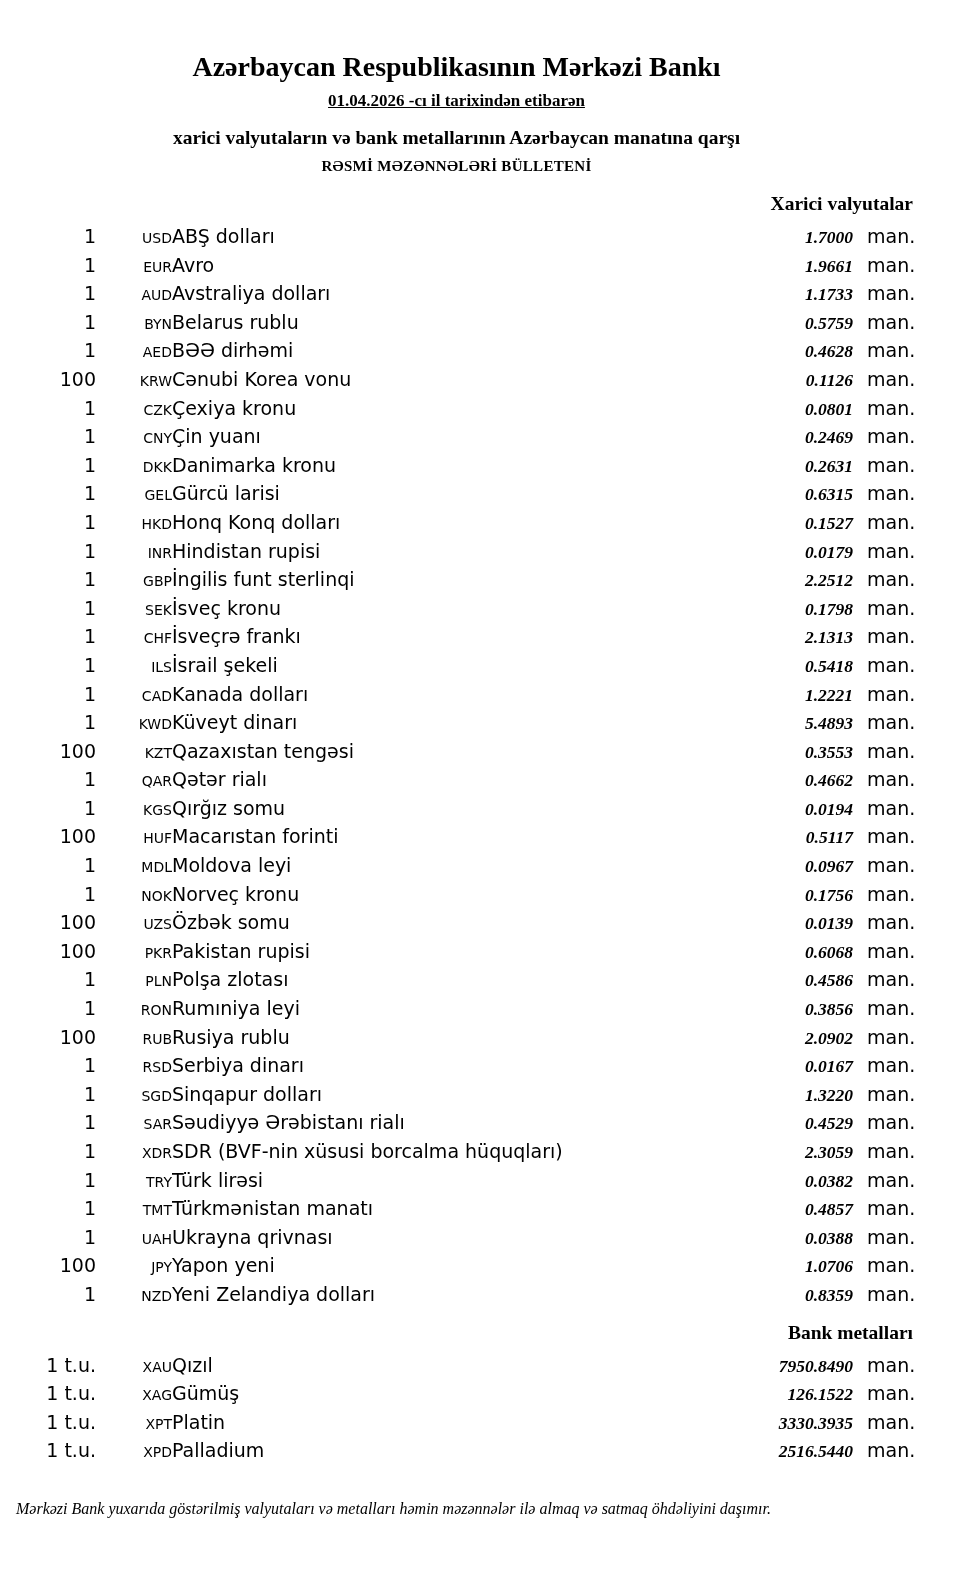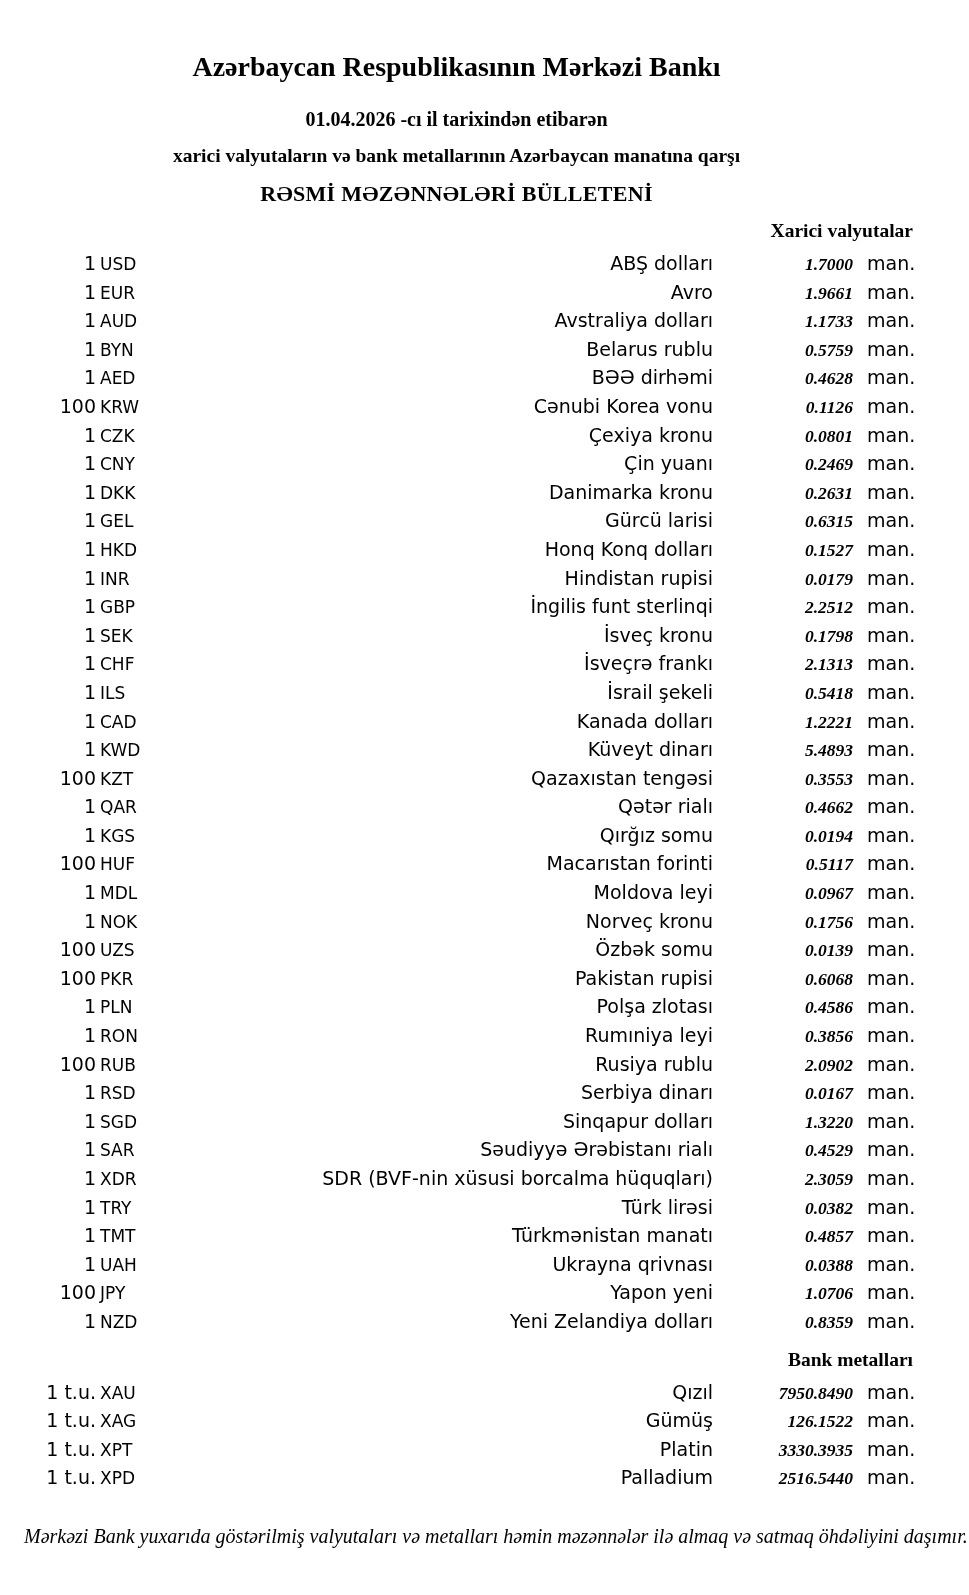--- a/index.html
+++ b/index.html
@@ -25,33 +25,34 @@
     text-align: center;
     font-family: "Liberation Serif", serif;
     font-weight: bold;
   }
   .title {
     font-size: 28px;
     line-height: 34px;
     margin: 0;
   }
   .date-line {
-    font-size: 20px;
+    font-size: 17px;
     line-height: 22px;
-    margin-top: 24px;
+    margin-top: 6px;
+    text-decoration: underline;
   }
   .subtitle {
     font-size: 19.5px;
     line-height: 24px;
     margin-top: 14px;
   }
   .bulletin {
-    font-size: 22px;
+    font-size: 15px;
     line-height: 27px;
-    margin-top: 12px;
+    margin-top: 3px;
     letter-spacing: 0.3px;
   }
   .section-title {
     font-family: "Liberation Serif", serif;
     font-weight: bold;
     font-size: 19.5px;
     line-height: 24px;
     text-align: right;
     margin: 12px 0 6px 0;
   }
@@ -66,49 +67,49 @@
     line-height: 28.6px;
     height: 28.6px;
   }
   .qty {
     text-align: right;
     padding-right: 4px;
     font-size: 19px;
     white-space: nowrap;
   }
   .code {
+    text-align: right;
+    font-size: 14px;
+  }
+  .name {
     text-align: left;
-    font-size: 17px;
-  }
-  .name {
-    text-align: right;
     font-size: 19px;
     white-space: nowrap;
     overflow: hidden;
   }
   .rate {
     text-align: right;
     font-family: "Liberation Serif", serif;
     font-style: italic;
     font-weight: 600;
     font-size: 17.5px;
     white-space: nowrap;
   }
   .unit {
     text-align: center;
     padding-left: 14px;
     font-size: 19px;
   }
   
   .disclaimer {
     margin-top: 32px;
-    padding-left: 24px;
+    padding-left: 16px;
     font-family: "Liberation Serif", serif;
     font-style: italic;
-    font-size: 20px;
+    font-size: 16px;
     line-height: 24px;
     white-space: nowrap;
   }
 </style>
 </head>
 <body>
 
 <div class="page">
   <div class="hdr">
     <h1 class="title">Azərbaycan Respublikasının Mərkəzi Bankı</h1>

